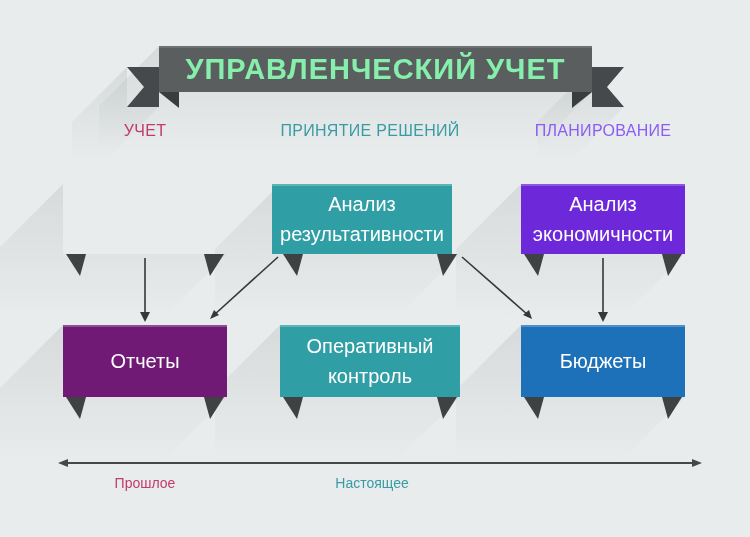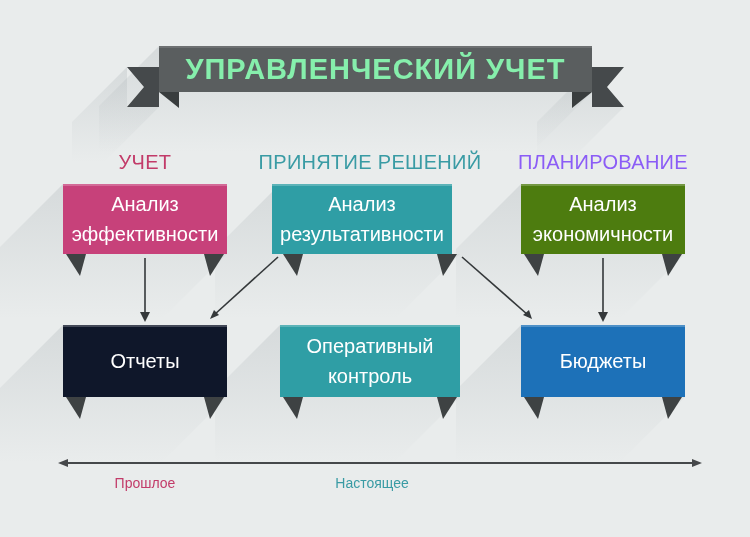--- a/index.html
+++ b/index.html
@@ -3,22 +3,22 @@
 <meta charset="utf-8">
 <style>
   html,body{margin:0;padding:0;}
   body{font-family:"Liberation Sans","DejaVu Sans",sans-serif;}
   .canvas{position:relative;width:750px;height:537px;overflow:hidden;background:#e9ecec;}
   .layer{position:absolute;left:0;top:0;width:750px;height:537px;}
   .banner{position:absolute;left:159px;top:46px;width:433px;height:46px;
     display:flex;align-items:center;justify-content:center;
     box-shadow:inset 0 2px 0 rgba(255,255,255,0.12);}
   .banner-text{color:#fff;font-size:29px;font-weight:bold;letter-spacing:1px;white-space:nowrap;}
-  .hdr{position:absolute;top:150px;height:24px;display:flex;align-items:center;justify-content:center;
-    font-size:20px;letter-spacing:0.3px;white-space:nowrap;}
+  .hdr{position:absolute;top:119px;height:24px;display:flex;align-items:center;justify-content:center;
+    font-size:16px;letter-spacing:0.3px;white-space:nowrap;}
   .hdr1{left:45px;width:200px;}
   .hdr2{left:270px;width:200px;}
   .hdr3{left:503px;width:200px;}
   .box{position:absolute;display:flex;align-items:center;justify-content:center;text-align:center;
     color:#fff;font-size:20px;line-height:30px;padding:0 8px;box-sizing:border-box;
     box-shadow:inset 0 2px 0 rgba(255,255,255,0.22);}
   .b1{left:63px;top:184px;width:164px;height:70px;}
   .b2{left:272px;top:184px;width:180px;height:70px;}
   .b3{left:521px;top:184px;width:164px;height:70px;}
   .b4{left:63px;top:325px;width:164px;height:72px;}
@@ -94,22 +94,21 @@
   </svg>
 
   <div class="banner" style="background-color: rgb(90, 94, 95);">
     <span class="banner-text" style="color: #86efac;">УПРАВЛЕНЧЕСКИЙ УЧЕТ</span>
   </div>
 
   <div class="hdr hdr1" style="color: rgb(194, 59, 105);">УЧЕТ</div>
   <div class="hdr hdr2" style="color: rgb(57, 155, 164);">ПРИНЯТИЕ РЕШЕНИЙ</div>
   <div class="hdr hdr3" style="color: #8b5cf6;">ПЛАНИРОВАНИЕ</div>
 
-  <div class="box b1" style="background-color: rgb(199, 65, 122); color: rgb(255, 255, 255);">Анализ эффективности</div>
   <div class="box b2" style="background-color: rgb(47, 158, 165); color: rgb(255, 255, 255);">Анализ результативности</div>
-  <div class="box b3" style="background-color: #4d7c0f; color: rgb(255, 255, 255);">Анализ экономичности</div>
-  <div class="box b4" style="background-color: #0f172a; color: rgb(255, 255, 255);">Отчеты</div>
+  <div class="box b3" style="background-color: #6d28d9; color: rgb(255, 255, 255);">Анализ экономичности</div>
+  <div class="box b4" style="background-color: #701a75; color: rgb(255, 255, 255);">Отчеты</div>
   <div class="box b5" style="background-color: rgb(47, 158, 165); color: rgb(255, 255, 255);">Оперативный контроль</div>
   <div class="box b6" style="background-color: rgb(29, 113, 184); color: rgb(255, 255, 255);">Бюджеты</div>
 
   <div class="axis-label al1" style="color: rgb(194, 59, 105);">Прошлое</div>
   <div class="axis-label al2" style="color: rgb(57, 155, 164);">Настоящее</div>
 </div>
 
 </body></html>

